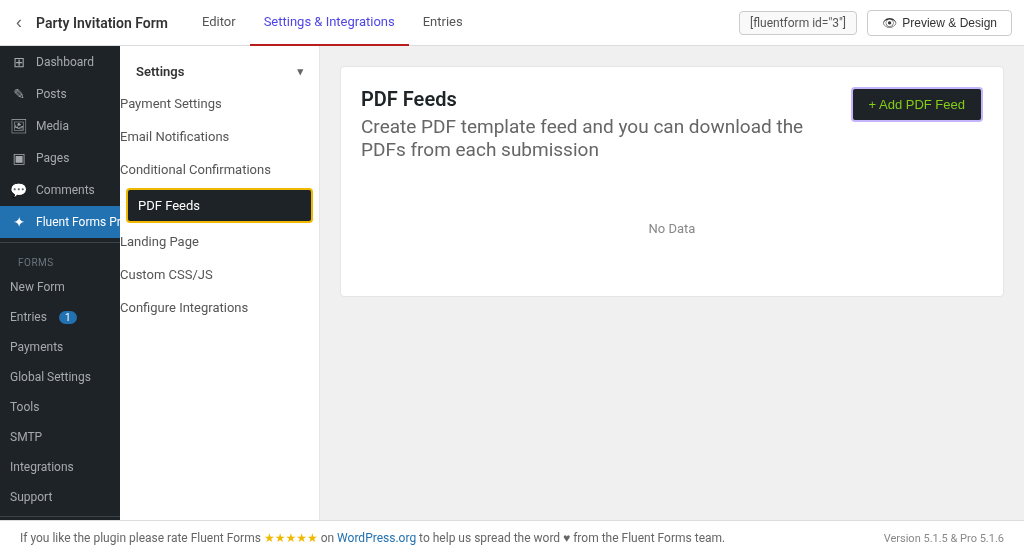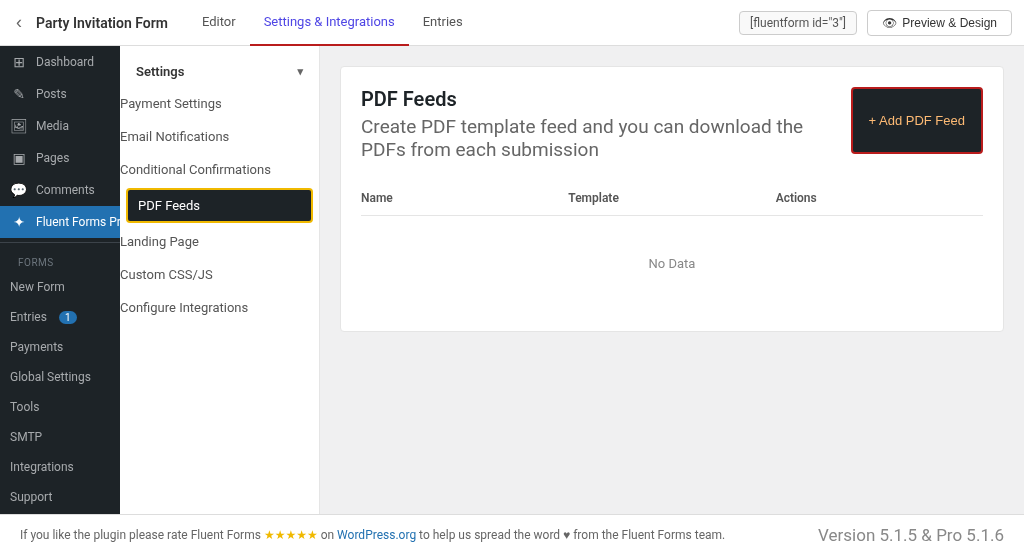--- a/index.html
+++ b/index.html
@@ -35,33 +35,33 @@
     .settings-sidebar-header .chevron { font-size: 11px; color: #666; }
     .settings-menu-item { padding: 9px 0; font-size: 13px; color: #555; cursor: pointer; border-radius: 0; }
     .settings-menu-item.active { background: #1d2327; color: #fff; border: 2px solid #f0b900; border-radius: 4px; margin: 2px 6px; padding: 8px 10px; }
 
     
     .main-content { flex: 1; background: #f0f0f1; overflow-y: auto; padding: 20px; }
     .content-card { background: #fff; border-radius: 4px; border: 1px solid #e5e5e5; padding: 20px; }
     .content-header { display: flex; align-items: flex-start; justify-content: space-between; margin-bottom: 20px; }
     .content-title { font-size: 20px; font-weight: 600; color: #1d2327; margin-bottom: 4px; }
     .content-desc { font-size: 19px; color: #666; }
-    .add-btn { background: #1d2327; color: #fdba74; border: 2px solid #b91c1c; border-radius: 4px; padding: 24px 16px; font-size: 13px; cursor: pointer; white-space: nowrap; display: flex; align-items: center; gap: 5px; }
+    .add-btn { background: #1d2327; color: #84cc16; border: 2px solid #c4b5fd; border-radius: 4px; padding: 8px 16px; font-size: 13px; cursor: pointer; white-space: nowrap; display: flex; align-items: center; gap: 5px; }
 
     
     .table-header { display: grid; grid-template-columns: 1fr 1fr 1fr; border-bottom: 1px solid #e5e5e5; padding: 10px 0; margin-bottom: 0; }
     .table-col { font-size: 12px; font-weight: 600; color: #555; text-transform: none; }
     .table-body { display: flex; align-items: center; justify-content: center; padding: 40px 0; }
     .no-data { color: #888; font-size: 13px; }
 
     
     .footer { background: #fff; border-top: 1px solid #ddd; padding: 10px 20px; font-size: 12px; color: #666; display: flex; justify-content: space-between; align-items: center; flex-shrink: 0; }
     .footer a { color: #2271b1; text-decoration: none; }
     .footer-stars { color: #f0b900; }
-    .version-text { font-size: 17px; color: #888; }
+    .version-text { font-size: 11px; color: #888; }
   </style>
 </head>
 <body>
 
 <div class="top-bar">
   <button class="top-bar-back">‹</button>
   <span class="top-bar-title">Party Invitation Form</span>
   <nav class="top-bar-nav">
     <a class="top-bar-nav-item">Editor</a>
     <a class="top-bar-nav-item active">Settings &amp; Integrations</a>
@@ -153,25 +153,20 @@
 
   <div class="main-content">
     <div class="content-card">
       <div class="content-header">
         <div>
           <div class="content-title">PDF Feeds</div>
           <div class="content-desc">Create PDF template feed and you can download the PDFs from each submission</div>
         </div>
         <button class="add-btn">+ Add PDF Feed</button>
       </div>
-      <div class="table-header">
-        <div class="table-col">Name</div>
-        <div class="table-col">Template</div>
-        <div class="table-col">Actions</div>
-      </div>
       <div class="table-body">
         <span class="no-data">No Data</span>
       </div>
     </div>
   </div>
 
 </div>
 
 <div class="footer">
   <div>

